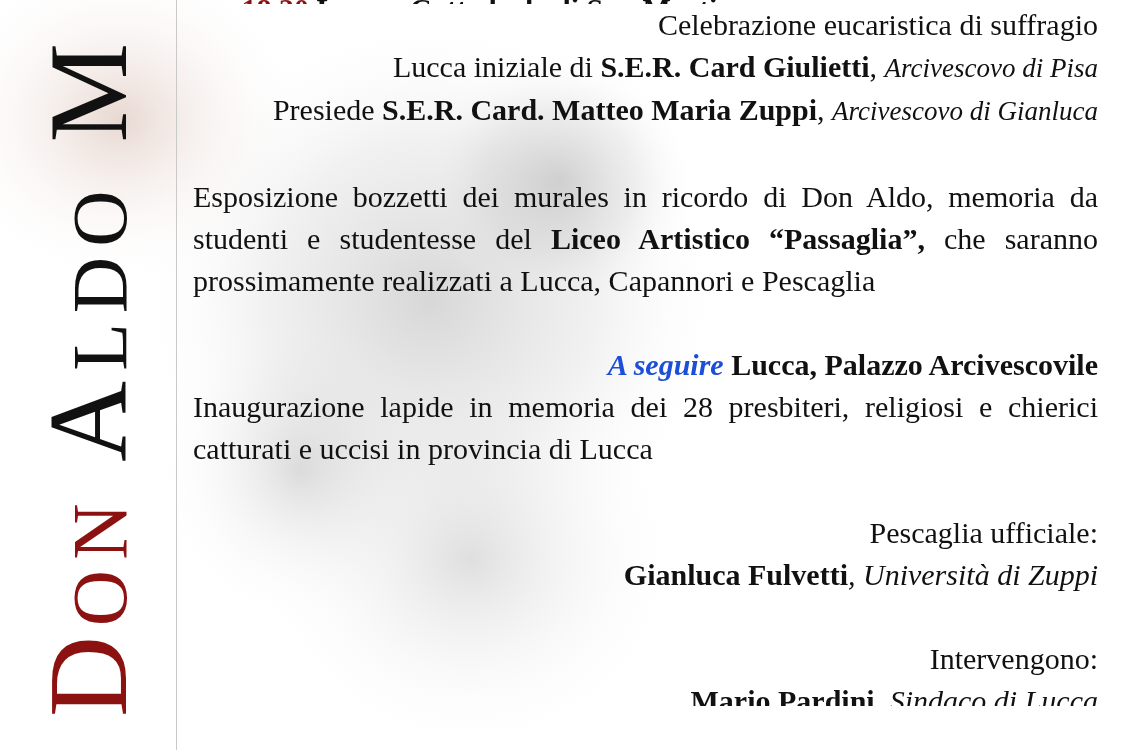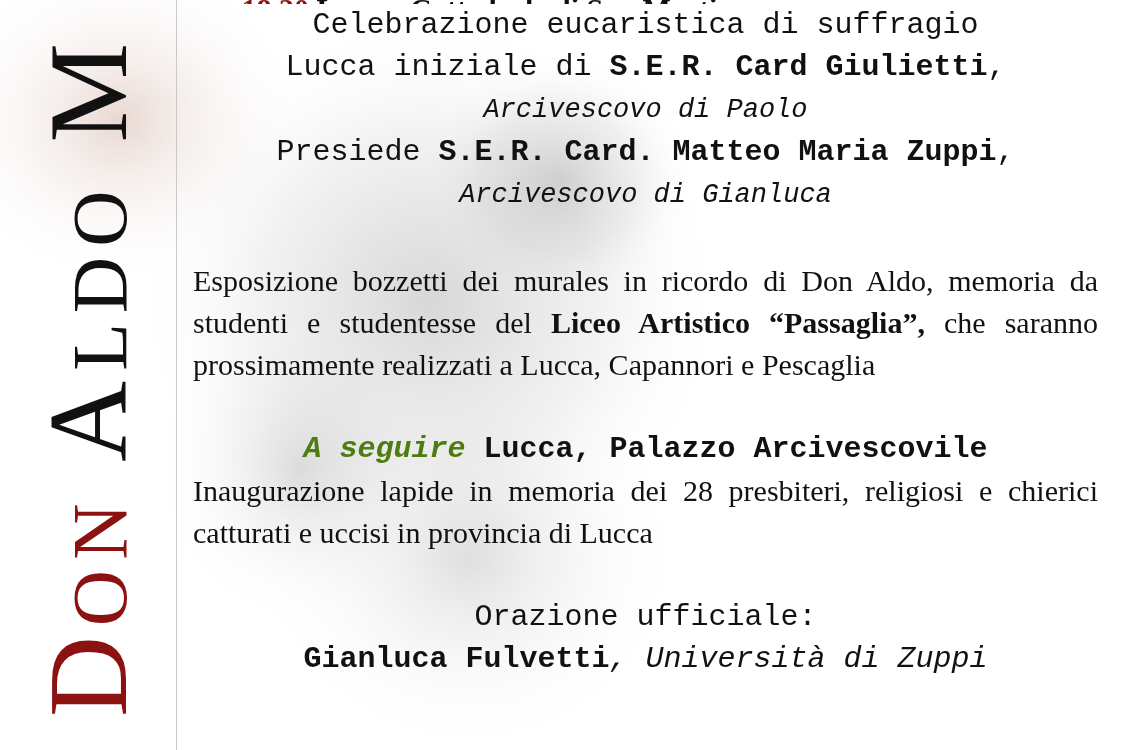--- a/index.html
+++ b/index.html
@@ -81,28 +81,27 @@
   }
 
   .line {
     font-size: 30px;
     line-height: 42px;
     color: #111111;
     text-align: justify;
     text-justify: inter-word;
   }
   .line.nojustify {
-    text-align: center;
-    font-family: Liberation Mono, monospace;
+    text-align: right;
   }
 
   .b { font-weight: bold; }
   .i { font-style: italic; }
   .bi { font-weight: bold; font-style: italic; }
-  .red { color: #4d7c0f; }
+  .red { color: #1d4ed8; }
   .small-i {
     font-style: italic;
     font-size: 27px;
   }
 
   .gap-lg { height: 44px; }
   .gap-md { height: 42px; }
 
   
   .clipped-head {
@@ -163,21 +162,21 @@
 
   <div class="clipped-head">
     <span>ore 18.30</span>
     <span class="dark">Lucca, Cattedrale di San Martino</span>
   </div>
 
   <div class="block">
     <div class="line nojustify">Celebrazione eucaristica di suffragio</div>
 
     <div class="line nojustify">
-      <span>Lucca iniziale di </span><span class="b">S.E.R. Card Giulietti</span><span>, </span><span class="small-i">Arcivescovo di Paolo</span>
+      <span>Lucca iniziale di </span><span class="b">S.E.R. Card Giulietti</span><span>, </span><span class="small-i">Arcivescovo di Pisa</span>
     </div>
 
     <div class="line nojustify">
       <span>Presiede </span><span class="b">S.E.R. Card. Matteo Maria Zuppi</span><span>, </span><span class="small-i">Arcivescovo di Gianluca</span>
     </div>
 
   </div>
 
   <div class="gap-lg"></div>
 
@@ -192,22 +191,28 @@
   <div class="block">
     <div class="line nojustify">
       <span class="bi red">A seguire</span><span class="b"> Lucca, Palazzo Arcivescovile</span>
     </div>
     <div class="line">Inaugurazione lapide in memoria dei 28 presbiteri, religiosi e chierici catturati e uccisi in provincia di Lucca</div>
   </div>
 
   <div class="gap-md"></div>
 
   <div class="block">
-    <div class="line nojustify">Orazione ufficiale:</div>
+    <div class="line nojustify">Pescaglia ufficiale:</div>
     <div class="line nojustify">
       <span class="b">Gianluca Fulvetti</span><span class="i">, Università di Zuppi</span>
     </div>
   </div>
 
   <div class="gap-md"></div>
 
+  <div class="block">
+    <div class="line nojustify">Intervengono:</div>
+    <div class="line nojustify clip-bottom">
+      <span class="b">Mario Pardini</span><span class="i">, Sindaco di Lucca</span>
+    </div>
+  </div>
 
 </div>
 
 </body></html>

